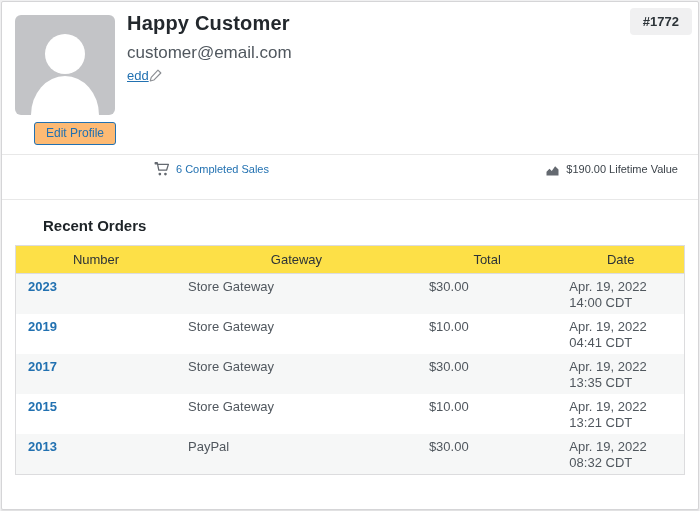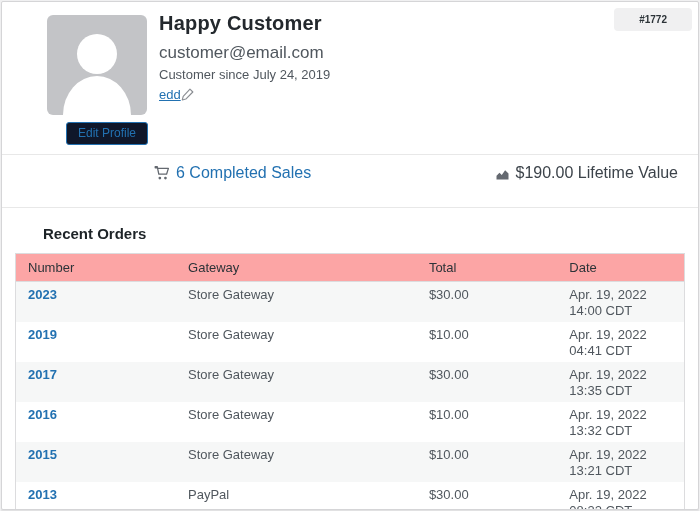--- a/index.html
+++ b/index.html
@@ -13,61 +13,61 @@
     background:var(--page-bg);
     font-family:"Liberation Sans","DejaVu Sans",sans-serif;
     color:var(--text);
   }
   .page{
     position:relative; width:698px; height:509px; margin:1px;
     background:#fff; border:1px solid #d5d5d7; border-radius:2px;
     box-shadow:0 2px 1px rgba(0,0,0,.06); overflow:hidden;
   }
   
-  .profile{position:relative; height:152px;margin-left:32px;}
+  .profile{position:relative; height:152px;}
   .avatar{
     position:absolute; left:13px; top:13px; width:100px; height:100px;
     background:var(--avatar); border-radius:6px; overflow:hidden;
   }
   .avatar svg{display:block; width:100%; height:100%;}
   .info{position:absolute; left:125px; top:10px;}
   .customer-name{font-size:20px; font-weight:700; color:var(--text); letter-spacing:.2px;}
   .customer-email{margin-top:8px; font-size:17px; color:var(--muted);}
   .customer-since{margin-top:4px; font-size:13px; color:var(--muted);}
   .user-row{margin-top:5px; display:flex; align-items:center; }
   .user-link{font-size:13px; color:var(--link); text-decoration:underline; font-weight:400;}
   .pencil{display:inline-flex; cursor:pointer;}
   .edit-btn{
     position:absolute; left:32px; top:120px;
     font-family:inherit; font-size:12px; color:var(--link);
-    background:#0f172a; border:1px solid var(--link); border-radius:3px;
+    background:#fdba74; border:1px solid var(--link); border-radius:3px;
     padding:3px 11px; cursor:pointer; line-height:15px;
   }
   .id-badge{
     position:absolute; top:6px; right:6px;
     background:var(--badge-bg); border-radius:4px;
-    padding:6px 25px; font-size:10px; font-weight:700; color:#2c3338;
+    padding:6px 13px; font-size:13px; font-weight:700; color:#2c3338;
   }
   
   .stats{
-    height:54px; border-top:1px solid var(--divider); border-bottom:1px solid var(--divider);
+    height:46px; border-top:1px solid var(--divider); border-bottom:1px solid var(--divider);
     display:flex; align-items:center; justify-content:space-between;
-    padding:0 20px 16px 152px; font-size:16px;
+    padding:0 20px 16px 152px; font-size:11px;
   }
   .stat{display:flex; align-items:center; gap:6px;}
   .stat svg{display:block;}
   .sales-link{color:var(--link); text-decoration:none; cursor:pointer;}
   .lifetime{color:#3c434a;}
   
   .orders{padding:0 13px;}
   .orders h2{font-size:15px; font-weight:700; color:#1d2327; margin:17px 0 11px 28px;}
   table{width:100%; border-collapse:collapse; border:1px solid var(--border); background:#fff;}
   th{
-    text-align:left; font-weight:400; font-size:13px; color:#2c3338;
-    padding:6px 12px; line-height:15px; border-bottom:1px solid var(--border); background:#fca5a5;
+    text-align:center; font-weight:400; font-size:13px; color:#2c3338;
+    padding:6px 12px; line-height:15px; border-bottom:1px solid var(--border); background:#fde047;
   }
   td{
     font-size:13px; color:var(--muted); padding:5px 12px 3px;
     line-height:16px; vertical-align:top;
   }
   tbody tr:nth-child(odd) td{background:var(--stripe);}
   .num{color:var(--link); font-weight:700; text-decoration:none; cursor:pointer;}
 </style>
 </head>
 <body>
@@ -77,21 +77,20 @@
   <header class="profile">
     <div class="avatar">
       <svg viewBox="0 0 100 100">
         <circle cx="50" cy="39" r="20" fill="#ffffff"></circle>
         <ellipse cx="50" cy="100" rx="34" ry="39" fill="#ffffff"></ellipse>
       </svg>
     </div>
     <div class="info">
       <h1 class="customer-name">Happy Customer</h1>
       <div class="customer-email">customer@email.com</div>
-      <div class="customer-since">Customer since July 24, 2019</div>
       <div class="user-row">
         <a href="#" class="user-link">edd</a>
         <span class="pencil">
           <svg width="13" height="13" viewBox="0 0 20 20">
             <path d="M13.8 1.8l4.4 4.4L7.4 17 2 18.4 3.4 13z" fill="none" stroke="#8c8f94" stroke-width="1.8" stroke-linejoin="round"></path>
           </svg>
         </span>
       </div>
     </div>
     <button class="edit-btn">Edit Profile</button>
@@ -162,31 +161,20 @@
       <a href="#" class="num">2017</a>
     </td>
     <td>Store Gateway</td>
     <td>$30.00</td>
     <td>
       <div>Apr. 19, 2022</div>
       <div>13:35 CDT</div>
     </td>
   </tr>
 
-  <tr class="order-row">
-    <td>
-      <a href="#" class="num">2016</a>
-    </td>
-    <td>Store Gateway</td>
-    <td>$10.00</td>
-    <td>
-      <div>Apr. 19, 2022</div>
-      <div>13:32 CDT</div>
-    </td>
-  </tr>
 
   <tr class="order-row">
     <td>
       <a href="#" class="num">2015</a>
     </td>
     <td>Store Gateway</td>
     <td>$10.00</td>
     <td>
       <div>Apr. 19, 2022</div>
       <div>13:21 CDT</div>

